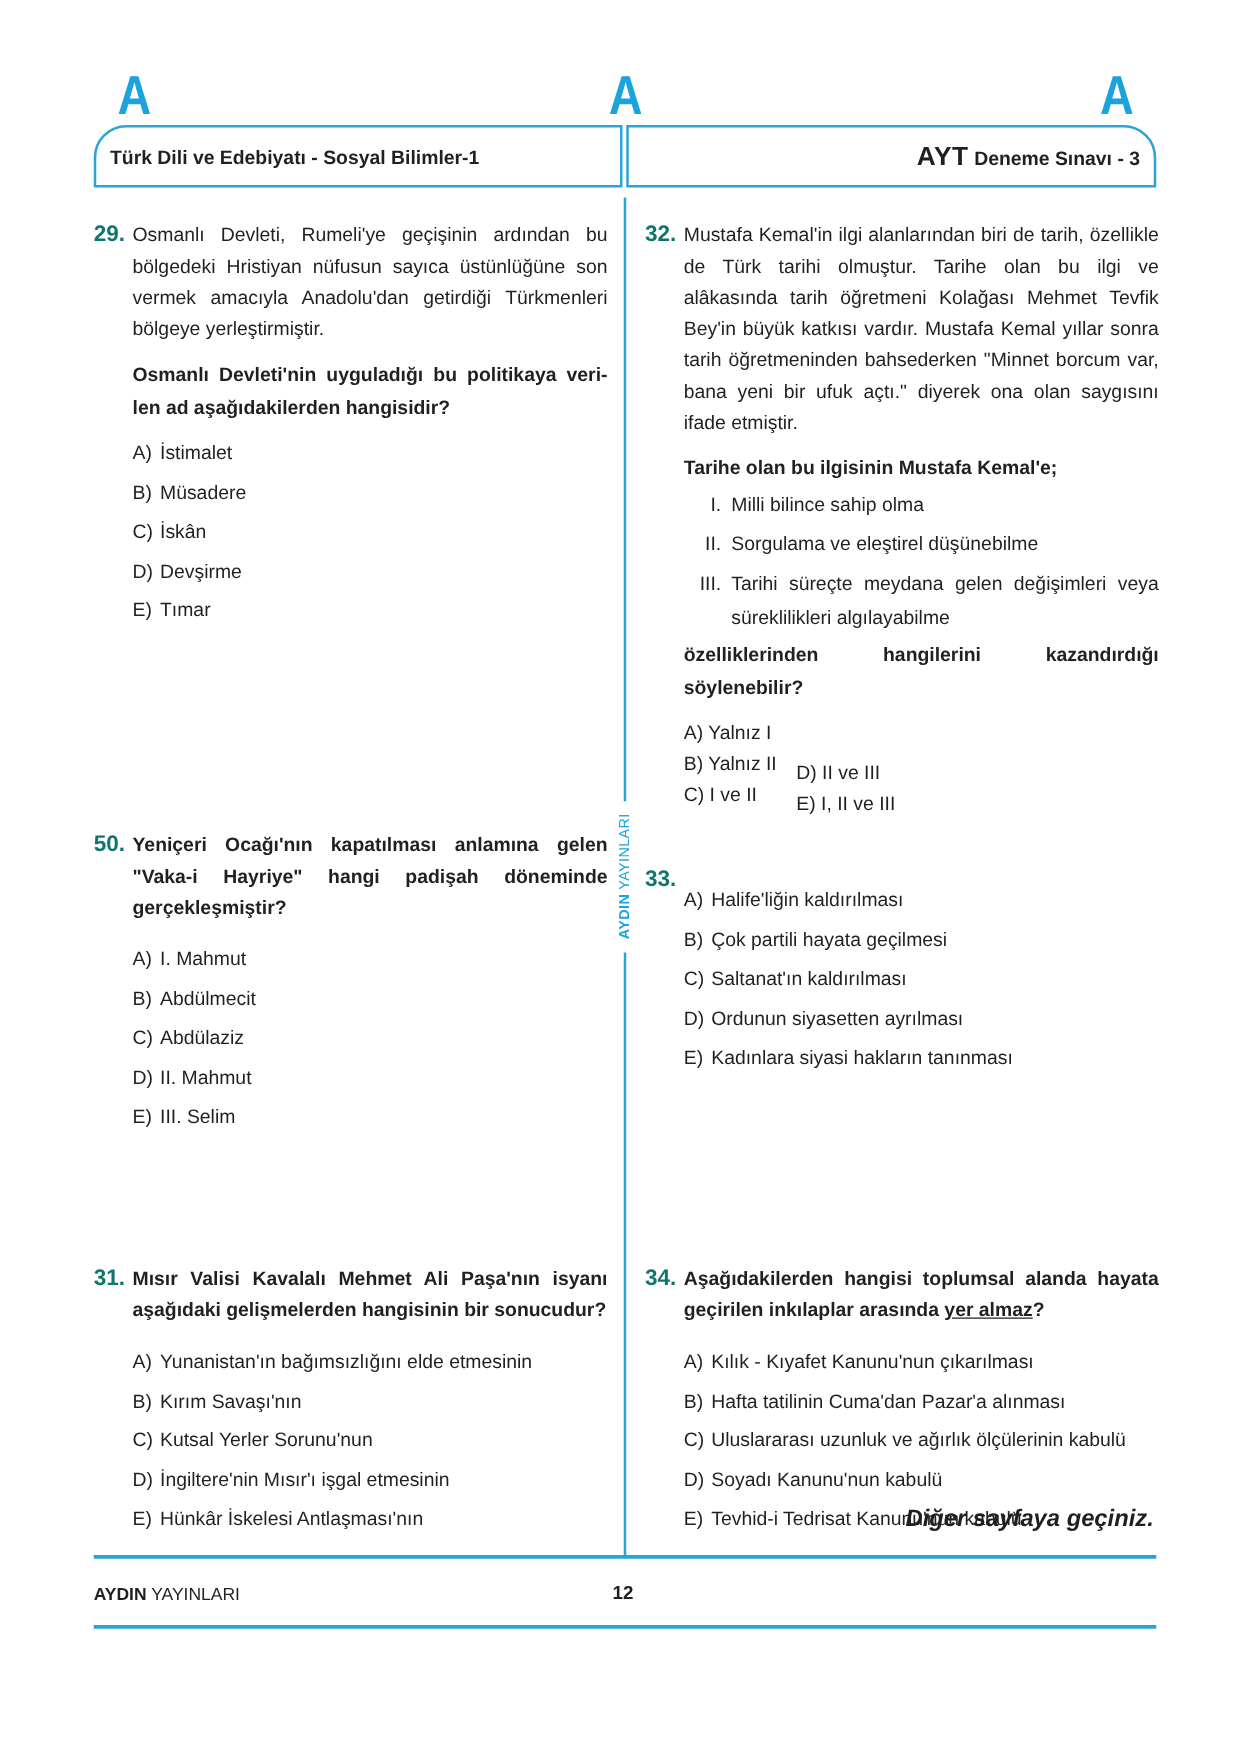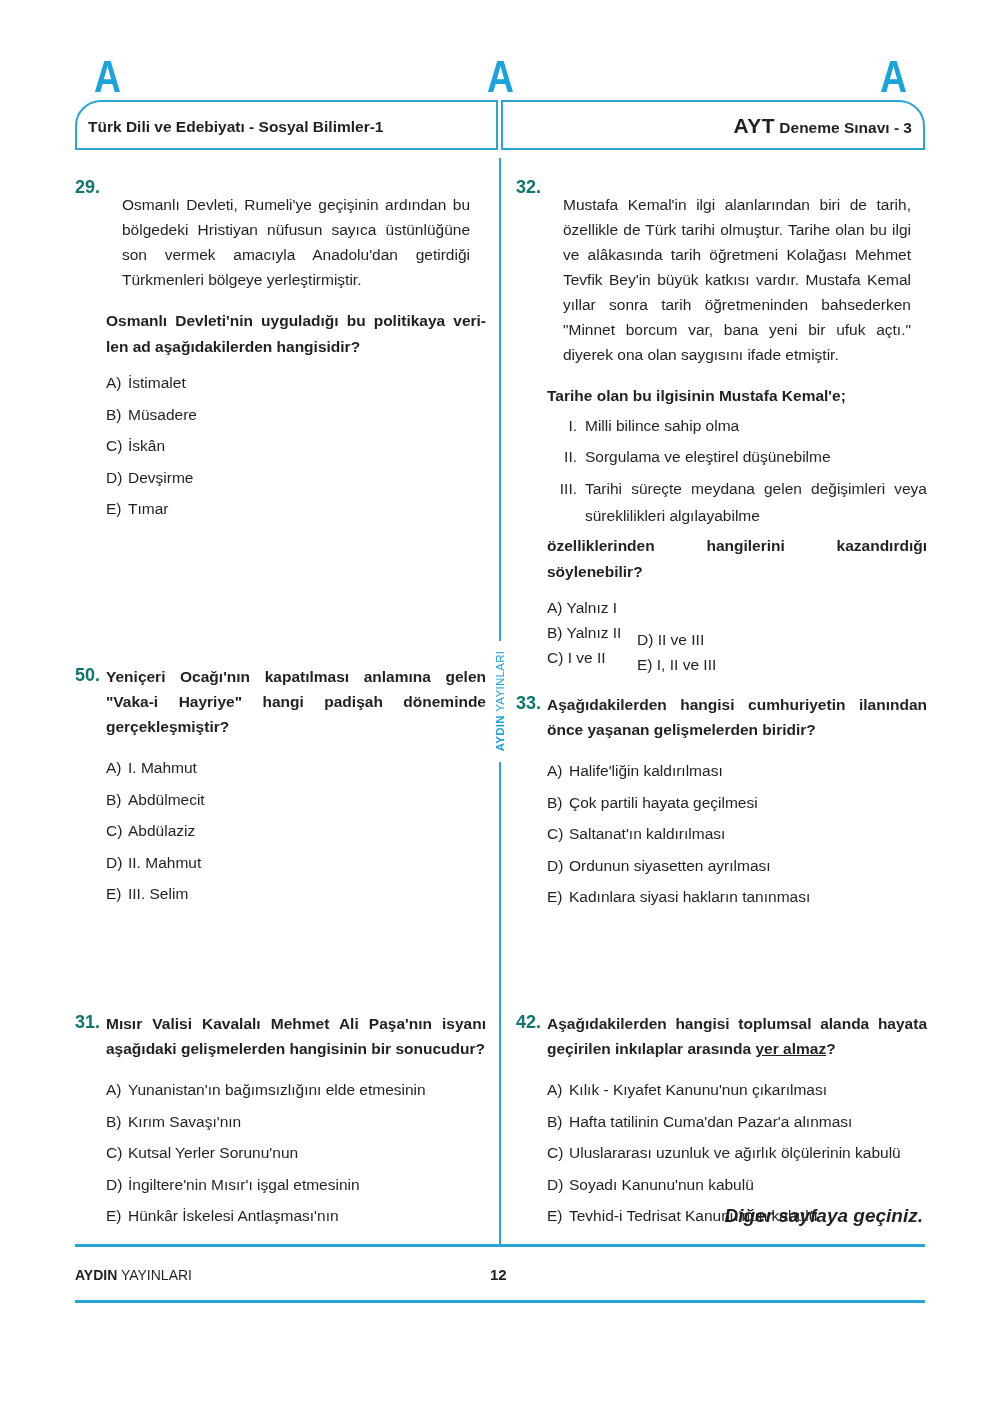--- a/index.html
+++ b/index.html
@@ -10,21 +10,21 @@
   .hdr-right { left:501px; width:424px; border-top-right-radius:26px; }
   .hdr-title { position:absolute; top:118px; left:88px; font-size:15.5px; font-weight:bold; }
   .hdr-exam { position:absolute; top:114px; right:88px; font-size:15.5px; font-weight:bold; white-space:nowrap; }
   .hdr-exam .ayt { font-size:21px; font-weight:900; letter-spacing:0.5px; }
   .vline { position:absolute; left:499px; width:2px; background:#2aa3d6; }
   .side-brand { position:absolute; left:490px; top:645px; width:20px; height:112px; }
   .side-brand span { display:block; position:absolute; left:50%; top:50%; transform:translate(-50%,-50%) rotate(-90deg); white-space:nowrap; font-size:11.5px; color:#1aa3dd; letter-spacing:0.3px; }
   .side-brand b { font-weight:bold; }
   .q { position:absolute; width:380px; font-size:15.5px; line-height:25px; }
   .q .num { position:absolute; left:-31px; top:-1px; color:#0f766e; font-weight:bold; font-size:18px; }
-  .q .stem { text-align:justify; text-align-last:auto; margin:16px; }
+  .q .stem { text-align:justify; text-align-last:auto; margin:0; }
   .q .ask { font-weight:bold; text-align:justify; margin:0; line-height:26px; }
   .q .opt { height:31.5px; line-height:25px; white-space:nowrap; }
   .q .opt .l { display:inline-block; width:22px; }
   .roman { display:flex; }
   .roman .rn { width:30px; text-align:right; padding-right:0; }
   .roman .rt { flex:1; padding-left:8px; text-align:justify; }
   .u { text-decoration:underline; }
   .footline { position:absolute; left:75px; width:850px; height:2.5px; background:#2aa3d6; }
   .foot-pub { position:absolute; top:1267px; left:75px; font-size:14px; }
   .foot-pub b { font-weight:bold; }
@@ -117,32 +117,31 @@
     </div>
     <div class="row3" style="padding-left:90px;">
       <div style="width:99px;"><span>D)</span> <span>II ve III</span></div>
       <div><span>E)</span> <span>I, II ve III</span></div>
     </div>
   </div>
 </div>
 
 <div class="q" style="left:547px; top:692px;">
   <div class="num">33.</div>
-  <p class="ask" style="line-height:25px;">Aşağıdakilerden hangisi cumhuriyetin ilanından önce yaşanan gelişmelerden biridir?</p>
   <div style="margin-top:16px;">
     <div class="opt"><span class="l">A)</span><span>Halife'liğin kaldırılması</span></div>
     <div class="opt"><span class="l">B)</span><span>Çok partili hayata geçilmesi</span></div>
     <div class="opt"><span class="l">C)</span><span>Saltanat'ın kaldırılması</span></div>
     <div class="opt"><span class="l">D)</span><span>Ordunun siyasetten ayrılması</span></div>
     <div class="opt"><span class="l">E)</span><span>Kadınlara siyasi hakların tanınması</span></div>
   </div>
 </div>
 
 <div class="q" style="left:547px; top:1011px;">
-  <div class="num">42.</div>
+  <div class="num">34.</div>
   <p class="ask" style="line-height:25px;"><span>Aşağıdakilerden hangisi toplumsal alanda hayata geçirilen inkılaplar arasında </span><span class="u">yer almaz</span><span>?</span></p>
   <div style="margin-top:16px;">
     <div class="opt"><span class="l">A)</span><span>Kılık - Kıyafet Kanunu'nun çıkarılması</span></div>
     <div class="opt"><span class="l">B)</span><span>Hafta tatilinin Cuma'dan Pazar'a alınması</span></div>
     <div class="opt"><span class="l">C)</span><span>Uluslararası uzunluk ve ağırlık ölçülerinin kabulü</span></div>
     <div class="opt"><span class="l">D)</span><span>Soyadı Kanunu'nun kabulü</span></div>
     <div class="opt"><span class="l">E)</span><span>Tevhid-i Tedrisat Kanunu'nun kabulü</span></div>
   </div>
 </div>
 

